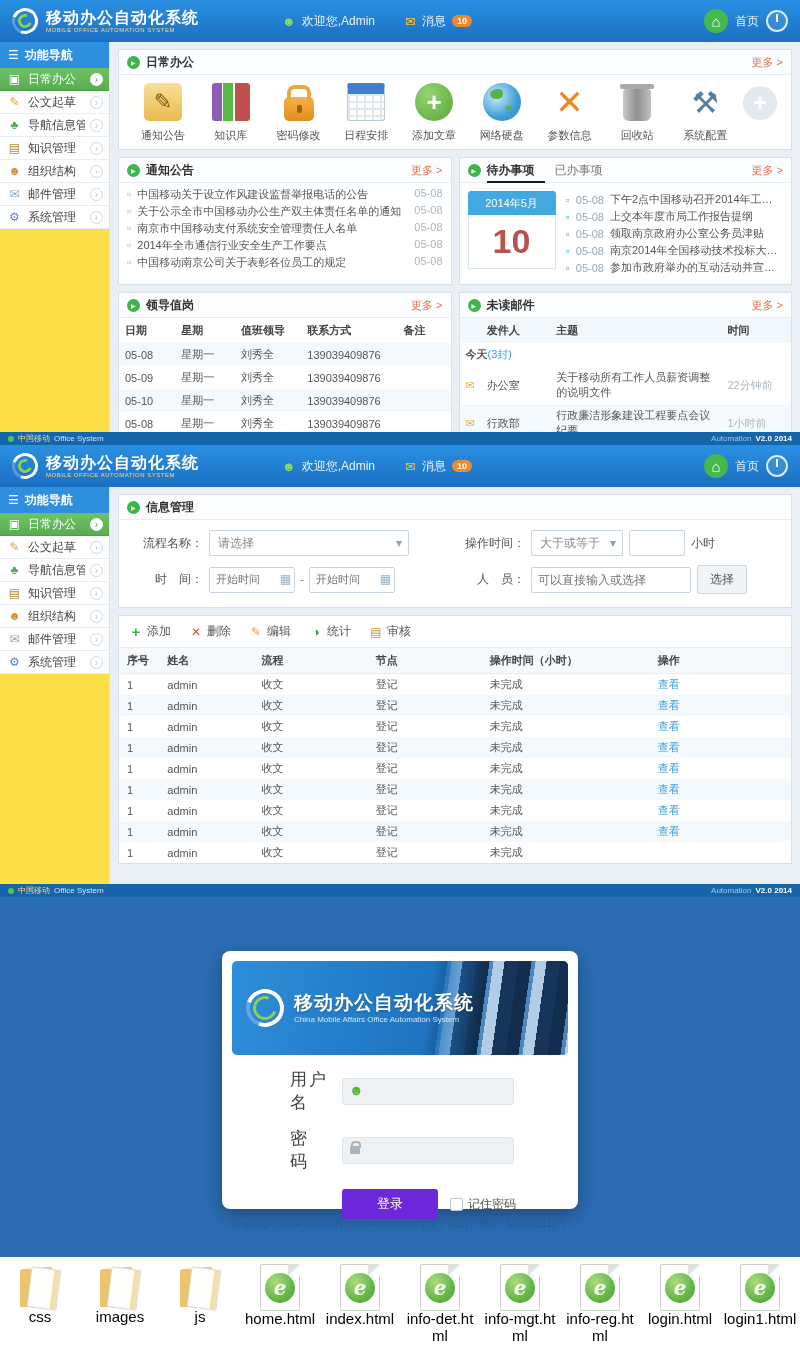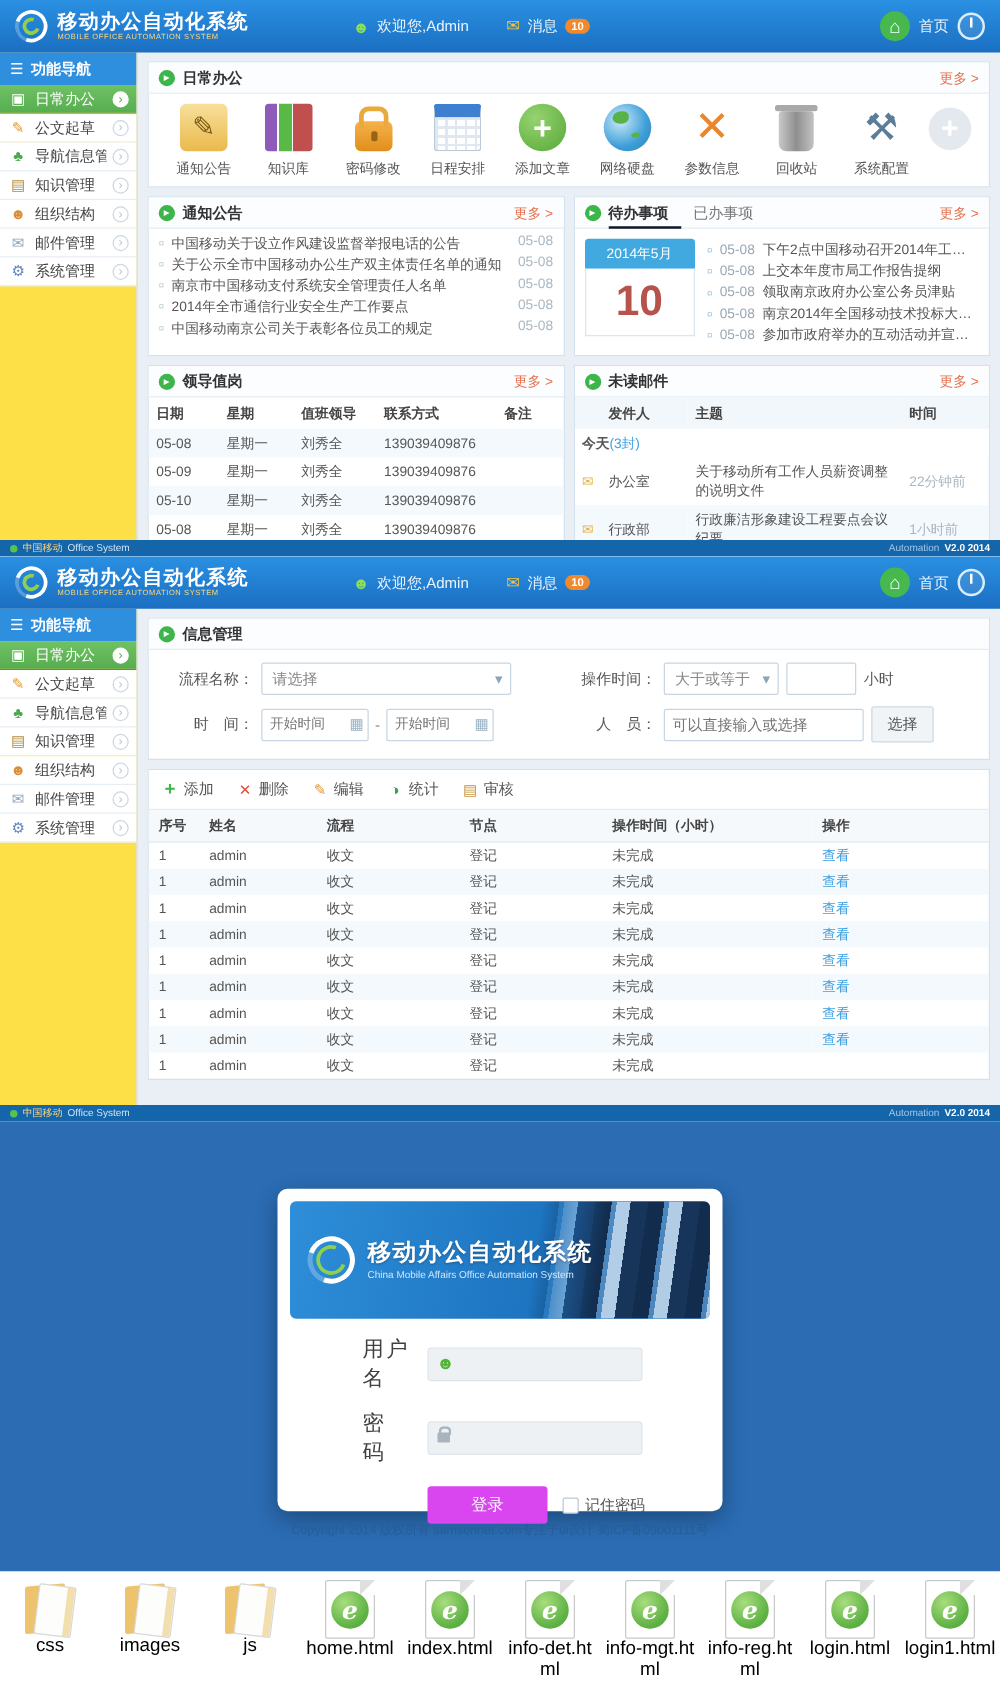--- a/index.html
+++ b/index.html
@@ -153,21 +153,21 @@
   .lb-txt b{display:block;color:#fff;font-size:19px;letter-spacing:1px;text-shadow:0 1px 2px rgba(0,0,0,.3)}
   .lb-txt i{display:block;color:#cfe6f8;font-size:8px;font-style:normal}
   .lrow{display:flex;align-items:center;margin:13px 0 0 58px}
   .llab{width:52px;font-size:17px;color:#404040;letter-spacing:2px}
   .lin{position:relative;width:172px}
   .lin input{width:100%;height:27px;background:#eef1f4;border:1px solid #dfe5ea;border-radius:3px;padding:0 8px 0 26px;outline:none;font-size:12px}
   .lin .iuser::before{content:"☻";color:#53b537;position:absolute;left:7px;top:4px;font-size:14px}
   .lin .ilock{position:absolute;left:8px;top:9px;width:10px;height:8px;background:#a9b4bd;border-radius:1px}
   .lin .ilock::before{content:"";position:absolute;top:-5px;left:1px;width:6px;height:5px;border:2px solid #a9b4bd;border-bottom:none;border-radius:4px 4px 0 0}
   .lbtnrow{display:flex;align-items:center;margin:16px 0 0 110px;gap:12px}
-  .btn-login{width:96px;height:30px;background:#d946ef;color:#fff;border:none;border-radius:3px;font-size:13px;cursor:pointer}
+  .btn-login{width:96px;height:30px;background:#6d28d9;color:#fff;border:none;border-radius:3px;font-size:13px;cursor:pointer}
   .cbx{width:13px;height:13px;border:1px solid #b9c7d3;background:#fff;border-radius:2px;cursor:pointer}
   .remember{font-size:12px;color:#555;display:flex;align-items:center;gap:5px}
   .copyright{position:absolute;left:0;right:0;bottom:26px;text-align:center;font-size:10px;color:#265d96}
   
   .files{height:100px;background:#fff;display:flex;padding-top:6px}
   .file{width:80px;text-align:center;cursor:pointer}
   .ficon{height:50px;position:relative;margin-bottom:2px}
   .ic-folder{display:block;width:44px;height:42px;margin:4px auto 0;position:relative}
   .ic-folder::before{content:"";position:absolute;left:2px;top:1px;width:32px;height:38px;background:#edc36d;border-radius:2px;transform:skewY(-5deg)}
   .ic-folder::after{content:"";position:absolute;left:11px;top:1px;width:28px;height:39px;background:#fdfdfb;border:1px solid #d8d8d4;border-radius:2px;transform:rotate(7deg);box-shadow:inset -6px 0 0 #f3dfae}

